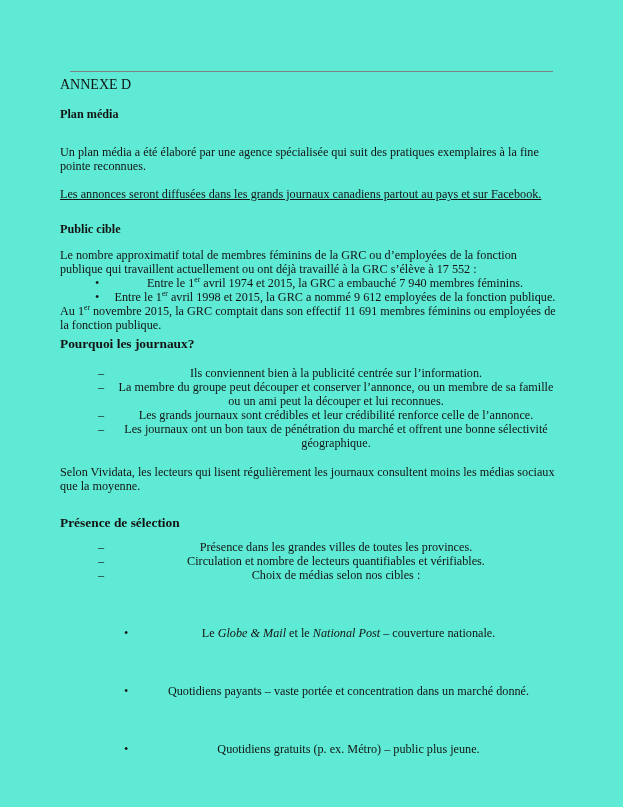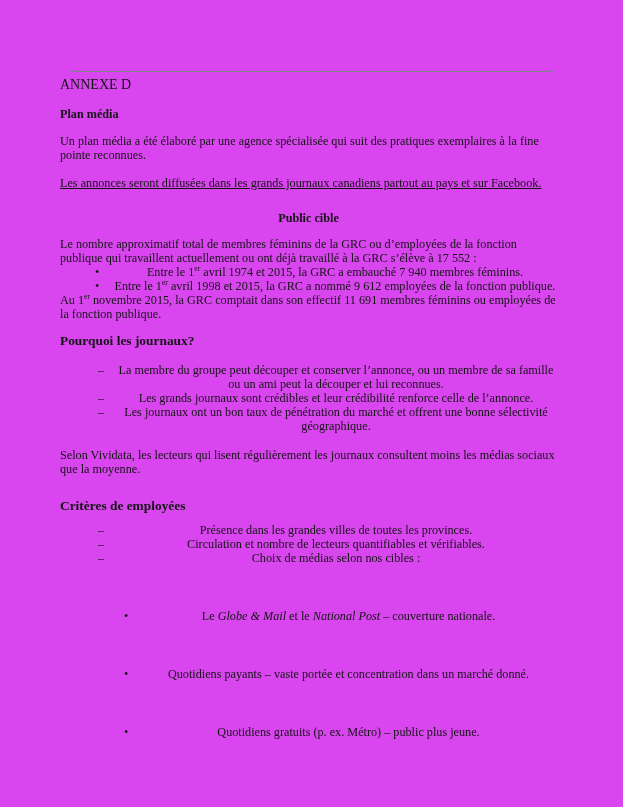--- a/index.html
+++ b/index.html
@@ -7,21 +7,21 @@
   body {
     font-family: "Liberation Serif", "DejaVu Serif", serif;
     color:#141414;
     -webkit-font-smoothing: antialiased;
   }
   .page {
     position:relative;
     width:623px;
     height:807px;
     margin:0 auto;
-    background:#d946ef;
+    background:#5eead4;
     padding:0 66px 0 60px;
     overflow:hidden;
   }
   .top-rule {
     border:none;
     border-top:1.5px solid #7f8285;
     margin:71px 4px 0 10px;
   }
   .annex-title {
     margin-top:5px;
@@ -36,26 +36,26 @@
   }
   .h-large {
     font-size:13.4px;
     font-weight:700;
     line-height:15px;
   }
   p, li { font-size:12.2px; line-height:14px; }
   sup { font-size:0.62em; line-height:0; vertical-align:super; }
 
   #h-plan   { margin-top:14px; }
-  #p-plan-1 { margin-top:13px; }
+  #p-plan-1 { margin-top:24px; }
   #p-plan-2 { margin-top:14px;text-decoration:underline; }
-  #h-public { margin-top:21px;text-align:center; }
+  #h-public { margin-top:21px; }
   #p-public-intro { margin-top:12px; }
   #p-public-outro { margin-top:0; }
-  #h-pourquoi { margin-top:12px; }
+  #h-pourquoi { margin-top:4px; }
   #list-pourquoi { margin-top:15px; }
   #p-vividata { margin-top:15px; }
   #h-criteres { margin-top:22px; }
   #p-criteres-intro { margin-top:13px; }
   #list-criteres { margin-top:10px; }
 
   ul { list-style:none;text-align:center; }
   .dot-list li {
     position:relative;
     padding-left:53px;
@@ -104,27 +104,28 @@
   <h2 class="h-bold" id="h-public">Public cible</h2>
   <p id="p-public-intro">Le nombre approximatif total de membres féminins de la GRC ou d’employées de la fonction publique qui travaillent actuellement ou ont déjà travaillé à la GRC s’élève à 17 552 :</p>
   <ul class="dot-list" id="list-public">
     <li><span>Entre le 1</span><sup>er</sup><span> avril 1974 et 2015, la GRC a embauché 7 940 membres féminins.</span></li>
     <li><span>Entre le 1</span><sup>er</sup><span> avril 1998 et 2015, la GRC a nommé 9 612 employées de la fonction publique.</span></li>
   </ul>
   <p id="p-public-outro"><span>Au 1</span><sup>er</sup><span> novembre 2015, la GRC comptait dans son effectif 11 691 membres féminins ou employées de la fonction publique.</span></p>
 
   <h2 class="h-large" id="h-pourquoi">Pourquoi les journaux?</h2>
   <ul class="dash-list" id="list-pourquoi">
+    <li>Ils conviennent bien à la publicité centrée sur l’information.</li>
     <li>La membre du groupe peut découper et conserver l’annonce, ou un membre de sa famille ou un ami peut la découper et lui reconnues.</li>
     <li>Les grands journaux sont crédibles et leur crédibilité renforce celle de l’annonce.</li>
     <li>Les journaux ont un bon taux de pénétration du marché et offrent une bonne sélectivité géographique.</li>
   </ul>
   <p id="p-vividata">Selon Vividata, les lecteurs qui lisent régulièrement les journaux consultent moins les médias sociaux que la moyenne.</p>
 
-  <h2 class="h-large" id="h-criteres">Critères de employées</h2>
+  <h2 class="h-large" id="h-criteres">Présence de sélection</h2>
   <ul class="dash-list" id="list-criteres">
     <li>Présence dans les grandes villes de toutes les provinces.</li>
     <li>Circulation et nombre de lecteurs quantifiables et vérifiables.</li>
     <li>
       <span>Choix de médias selon nos cibles :</span>
       <ul class="sub-dot-list">
         <li><span>Le </span><i>Globe &amp; Mail</i><span> et le </span><i>National Post</i><span> – couverture nationale.</span></li>
         <li><span>Quotidiens payants – vaste portée et concentration dans un marché donné.</span></li>
         <li><span>Quotidiens gratuits (p. ex. Métro) – public plus jeune.</span></li>
       </ul>

